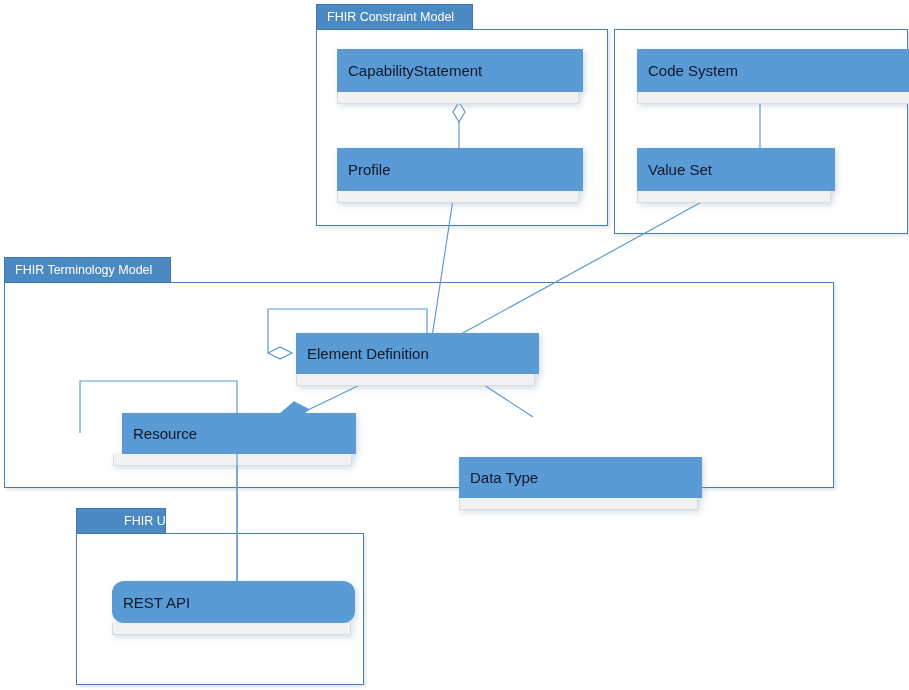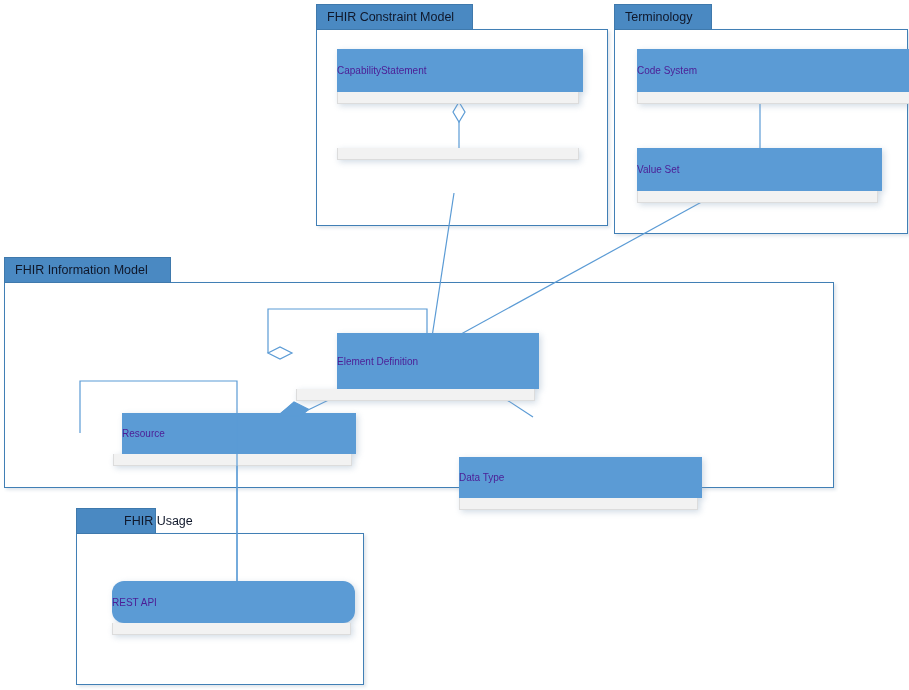--- a/index.html
+++ b/index.html
@@ -18,21 +18,21 @@
 
   
   .package { position: absolute; }
   .pkg-tab {
     position: absolute;
     top: 0; left: 0;
     height: 26px;
     box-sizing: border-box;
     background: #4A89C2;
     border: 1px solid #3F79AC;
-    color: #0f172a;
+    color: #ffffff;
     font-size: 12.5px;
     line-height: 25px;
     padding: 0 10px;
     white-space: nowrap;
     z-index: 3;
   }
   .pkg-body {
     position: absolute;
     left: 0;
     box-sizing: border-box;
@@ -45,24 +45,25 @@
   
   .cls {
     position: absolute;
     box-sizing: border-box;
     z-index: 6;
     filter: drop-shadow(2px 2px 3px rgba(140,165,190,0.40));
   }
   .cls-head {
     box-sizing: border-box;
     background: #5B9BD5;
-    color: #4c1d95;
-    font-size: 10px;
+    color: #0f172a;
+    font-size: 15px;
     display: flex;
     align-items: center;
+    padding-left: 11px;
     white-space: nowrap;
   }
   .cls-foot {
     box-sizing: border-box;
     height: 12px;
     background: #F2F2F2;
     border: 1px solid #DCDCDC;
     border-top: none;
     margin-right: 4px;
   }
@@ -88,31 +89,30 @@
 <body>
 
 <div id="canvas">
 
   <div class="package" style="left:316px; top:4px; width:292px; height:222px;">
     <div class="pkg-tab" style="width:157px;">FHIR Constraint Model</div>
     <div class="pkg-body" style="top:25px; width:292px; height:197px;"></div>
   </div>
 
   <div class="package" style="left:614px; top:4px; width:294px; height:230px;">
-    <div class="pkg-tab" style="width:98px;">Terminology</div>
     <div class="pkg-body" style="top:25px; width:294px; height:205px;"></div>
   </div>
 
   <div class="package" style="left:4px; top:257px; width:830px; height:231px;">
-    <div class="pkg-tab" style="width:167px;">FHIR Information Model</div>
+    <div class="pkg-tab" style="width:167px;">FHIR Terminology Model</div>
     <div class="pkg-body" style="top:25px; width:830px; height:206px;"></div>
   </div>
 
   <div class="package" style="left:76px; top:508px; width:288px; height:177px;">
-    <div class="pkg-tab" style="width:80px;padding-left:47px;">FHIR Usage</div>
+    <div class="pkg-tab" style="width:90px;padding-left:47px;">FHIR Usage</div>
     <div class="pkg-body" style="top:25px; width:288px; height:152px;"></div>
   </div>
 
   <svg class="svg-layer">
 
     <line class="ln" x1="459" y1="150" x2="459" y2="122"></line>
     <polygon class="ln-hollow" points="459,102 465,112 459,122 453,112"></polygon>
     <line class="ln" x1="459" y1="96" x2="459" y2="102"></line>
 
     <line class="ln" x1="760" y1="150" x2="760" y2="96"></line>
@@ -133,35 +133,36 @@
 
     <line class="ln" x1="237" y1="416" x2="237" y2="584"></line>
   </svg>
 
   <div class="cls" style="left:337px; top:49px; width:246px;">
     <div class="cls-head" style="height:43px;">CapabilityStatement</div>
     <div class="cls-foot"></div>
   </div>
 
   <div class="cls" style="left:337px; top:148px; width:246px;">
+    <div class="cls-head" style="height:43px;">Profile</div>
     <div class="cls-foot"></div>
   </div>
 
   <div class="cls" style="left:637px; top:49px; width:291px;">
     <div class="cls-head" style="height:43px;">Code System</div>
     <div class="cls-foot"></div>
   </div>
 
-  <div class="cls" style="left:637px; top:148px; width:245px;">
+  <div class="cls" style="left:637px; top:148px; width:198px;">
     <div class="cls-head" style="height:43px;">Value Set</div>
     <div class="cls-foot"></div>
   </div>
 
   <div class="cls" style="left:296px; top:333px; width:243px;">
-    <div class="cls-head" style="height:56px;margin-left:41px;">Element Definition</div>
+    <div class="cls-head" style="height:41px;">Element Definition</div>
     <div class="cls-foot"></div>
   </div>
 
   <div class="cls" style="left:113px; top:413px; width:243px;">
     <div class="cls-head" style="height:41px;margin-left:9px;">Resource</div>
     <div class="cls-foot"></div>
   </div>
 
   <div class="cls" style="left:459px; top:413px; width:243px;margin-top:44px;">
     <div class="cls-head" style="height:41px;">Data Type</div>

